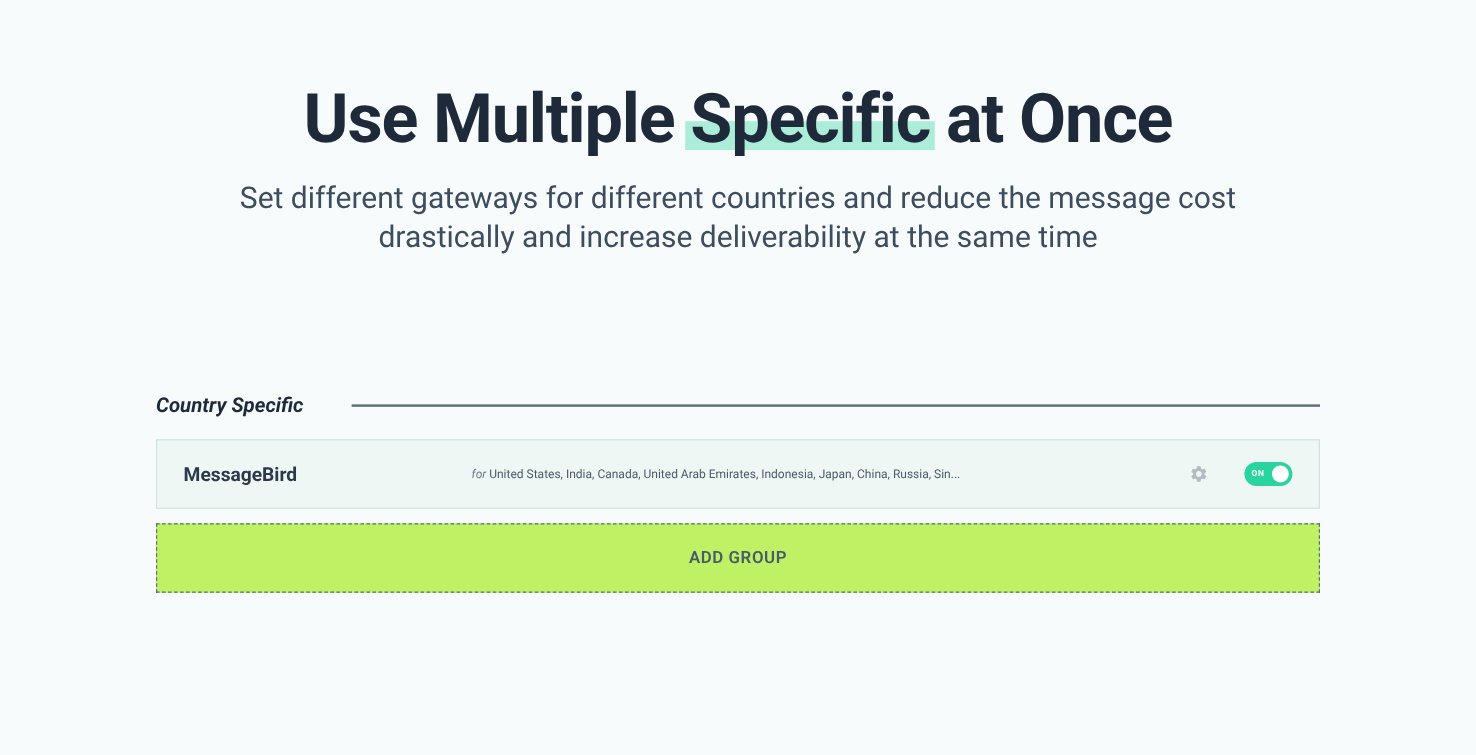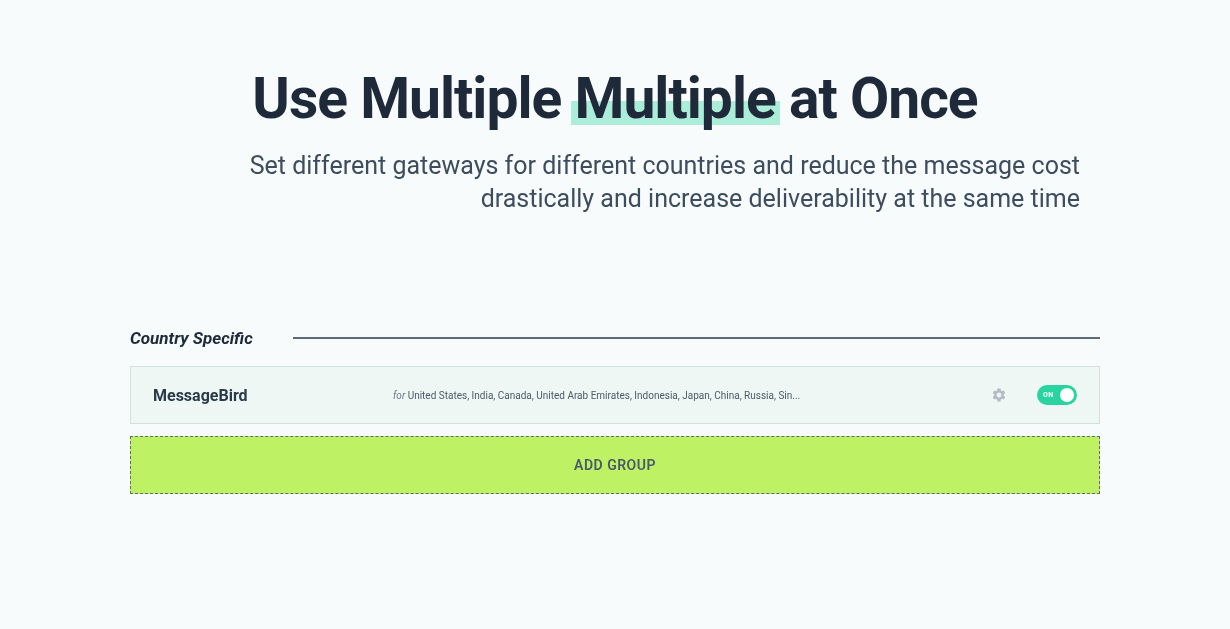--- a/index.html
+++ b/index.html
@@ -36,21 +36,21 @@
       left: -4px;
       right: -4px;
       bottom: 6px;
       height: 24px;
       background: #7ae4c4;
       opacity: 0.6;
       z-index: -1;
     }
     .subhead {
       margin-top: 18px;
-      text-align: right;
+      text-align: center;
       font-size: 25px;
       font-weight: 400;
       color: #3d4d5f;
       line-height: 1.35;
       padding: 0 20px;
     }
     .section {
       margin-top: 112px;
     }
     .section-header {
@@ -149,21 +149,21 @@
       letter-spacing: 0.5px;
       cursor: pointer;
       background: #bef264;
     }
   </style>
 </head>
 <body>
 
 <div class="container">
   <h1 class="headline">
-    <span>Use Multiple </span><span class="highlight">Multiple</span><span> at Once</span>
+    <span>Use Multiple </span><span class="highlight">Specific</span><span> at Once</span>
   </h1>
   <p class="subhead">Set different gateways for different countries and reduce the message cost drastically and increase deliverability at the same time</p>
 
   <div class="section">
     <div class="section-header">
       <span class="section-title">Country Specific</span>
       <div class="section-rule"></div>
     </div>
 
     <div class="gateway-card">

